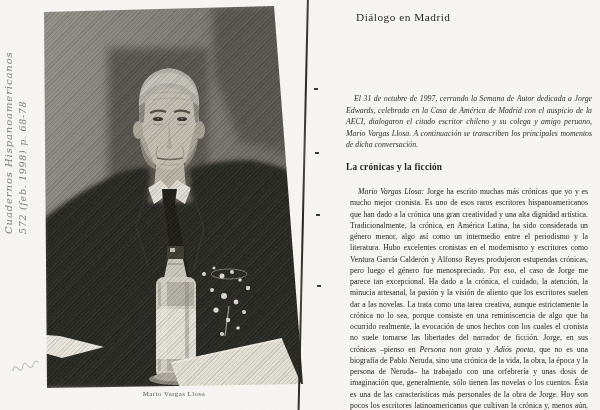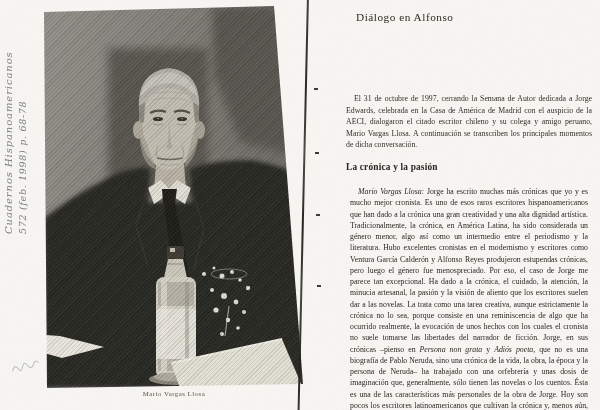--- a/index.html
+++ b/index.html
@@ -48,21 +48,21 @@
     background: linear-gradient(180deg, #45423c 0%, #2a2823 22%, #514d45 38%,
                 #262420 55%, #4a463f 72%, #23211d 88%, #3d3a34 100%);
   }
   .gutter-dash { position: absolute; width: 4px; height: 2px; background: #3c3a35; }
 
   
   #right-col { position: absolute; left: 346px; top: 0; width: 246px; height: 410px; }
   #page-title { position: absolute; left: 10px; top: 11px; font-size: 11.3px; letter-spacing: 0.5px; color: #2e2a25; }
   #intro {
     position: absolute; left: 0; top: 93px; width: 246px;
-    font-size: 7.8px; line-height: 11.6px;
+    font-style: italic; font-size: 7.8px; line-height: 11.6px;
     text-align: justify; text-indent: 8px; color: #332e29;
   }
   #section-heading { position: absolute; left: 0; top: 162px; font-size: 9.3px; font-weight: bold; letter-spacing: 0.2px; }
   #dialogue {
     position: absolute; left: 0; top: 182px; width: 246px;
     font-size: 7.8px; line-height: 11.25px; text-align: justify; color: #2b2622;
   }
   #dialogue p { margin: 4px; text-indent: 8px; }
   .it { font-style: italic; }
 
@@ -197,23 +197,23 @@
 
   <div id="photo-caption">Mario Vargas Llosa</div>
 
   <div id="gutter"></div>
   <div class="gutter-dash" style="left:314px;top:88px"></div>
   <div class="gutter-dash" style="left:315px;top:152px"></div>
   <div class="gutter-dash" style="left:316px;top:214px"></div>
   <div class="gutter-dash" style="left:317px;top:285px"></div>
 
   <div id="right-col">
-    <div id="page-title">Diálogo en Alfonso</div>
+    <div id="page-title">Diálogo en Madrid</div>
     <div id="intro">El 31 de octubre de 1997, cerrando la Semana de Autor dedicada a Jorge Edwards, celebrada en la Casa de América de Madrid con el auspicio de la AECI, dialogaron el citado escritor chileno y su colega y amigo peruano, Mario Vargas Llosa. A continuación se transcriben los principales momentos de dicha conversación.</div>
-    <div id="section-heading">La crónica y la pasión</div>
+    <div id="section-heading">La crónicas y la ficción</div>
     <div id="dialogue">
         <p><span class="it">Mario Vargas Llosa:</span><span> Jorge ha escrito muchas más crónicas que yo y es mucho mejor cronista. Es uno de esos raros escritores hispanoamericanos que han dado a la crónica una gran creatividad y una alta dignidad artística. Tradicionalmente, la crónica, en América Latina, ha sido considerada un género menor, algo así como un intermedio entre el periodismo y la literatura. Hubo excelentes cronistas en el modernismo y escritores como Ventura García Calderón y Alfonso Reyes produjeron estupendas crónicas, pero luego el género fue menospreciado. Por eso, el caso de Jorge me parece tan excepcional. Ha dado a la crónica, el cuidado, la atención, la minucia artesanal, la pasión y la visión de aliento que los escritores suelen dar a las novelas. La trata como una tarea creativa, aunque estrictamente la crónica no lo sea, porque consiste en una reminiscencia de algo que ha ocurrido realmente, la evocación de unos hechos con los cuales el cronista no suele tomarse las libertades del narrador de ficción. Jorge, en sus crónicas –pienso en </span><span class="it">Persona non grata</span><span> y </span><span class="it">Adiós poeta</span><span>, que no es una biografía de Pablo Neruda, sino una crónica de la vida, la obra, la época y la persona de Neruda– ha trabajado con una orfebrería y unas dosis de imaginación que, generalmente, sólo tienen las novelas o los cuentos. Ésta es una de las características más personales de la obra de Jorge. Hoy son pocos los escritores latinoamericanos que cultivan la crónica y, menos aún, quienes lo hacen con la altura de Jorge.</span></p>
         <p><span class="it">Jorge Edwards:</span><span> Una vez me invitó un crítico uruguayo, Emir Rodríguez Monegal, a dar una charla en la Universidad de Yale sobre el tema «Cómo</span></p>
       </div>
   </div>
 
   <svg id="page-noise" width="600" height="410">
     <filter id="pn">
       <feTurbulence type="fractalNoise" baseFrequency="0.9" numOctaves="2" stitchTiles="stitch"></feTurbulence>
       <feColorMatrix type="saturate" values="0"></feColorMatrix>

